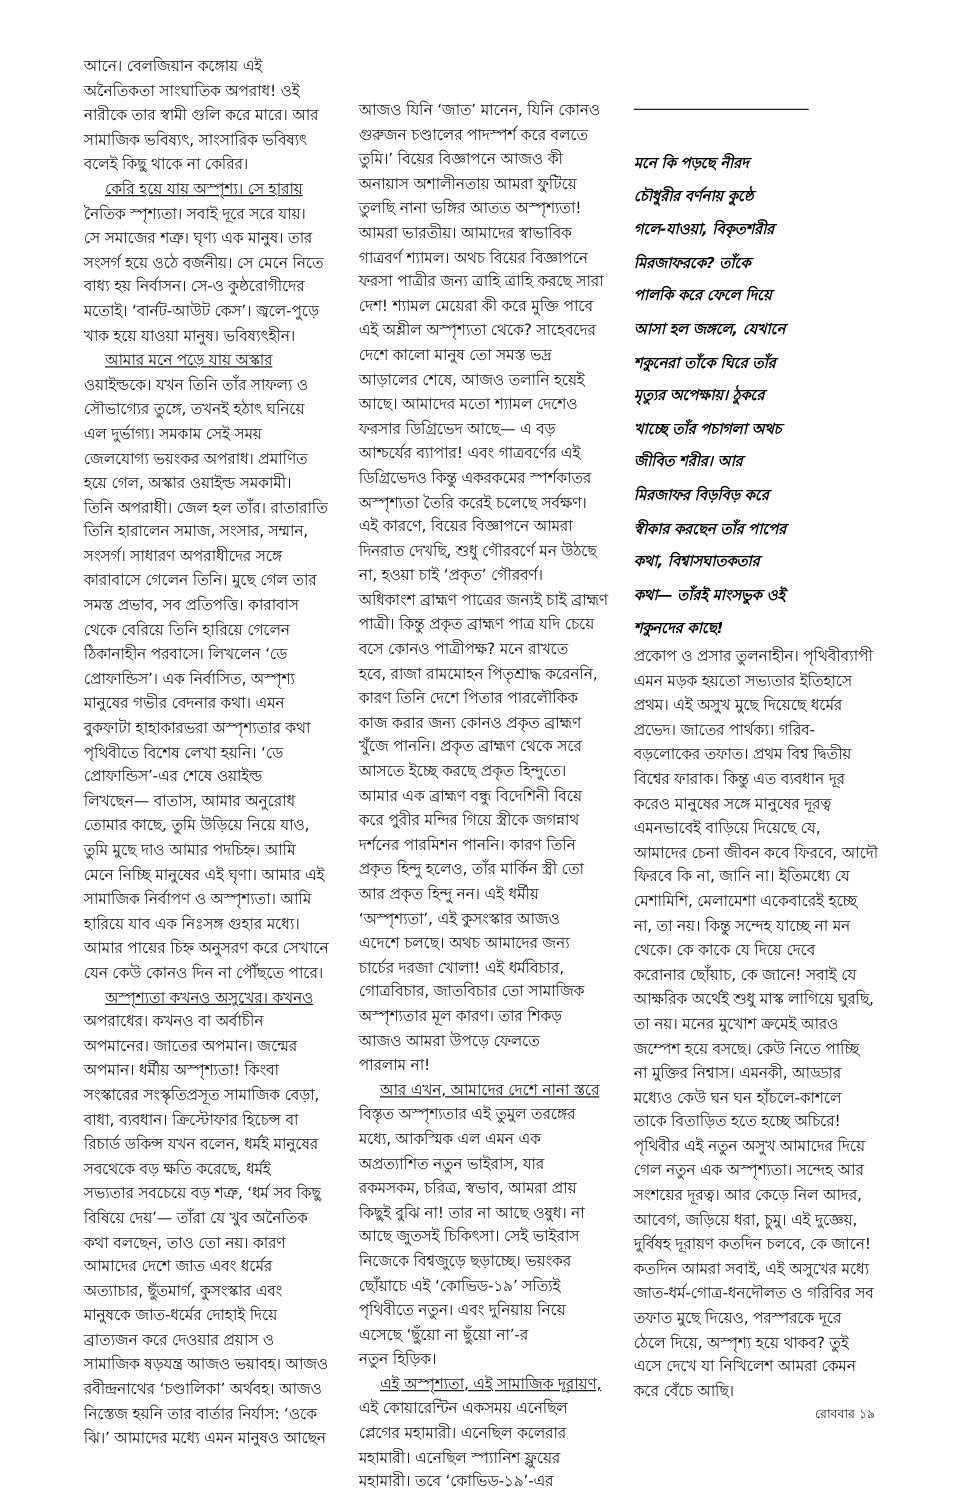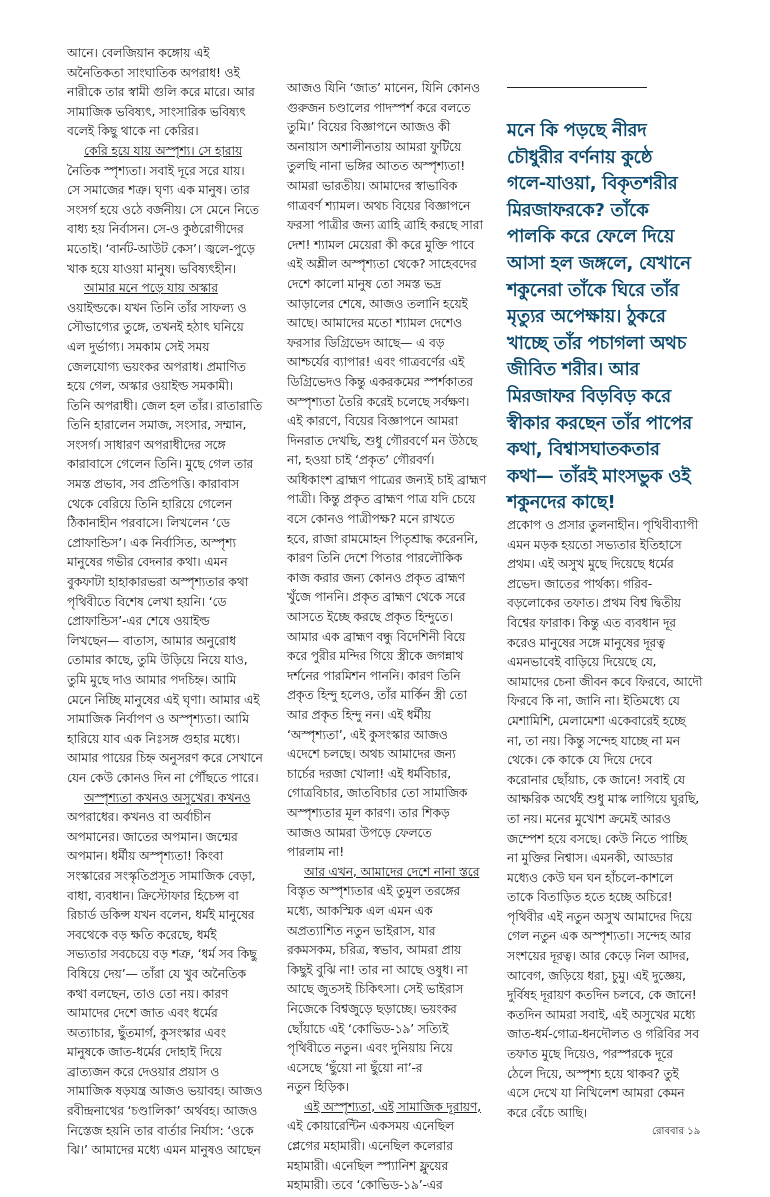--- a/index.html
+++ b/index.html
@@ -17,22 +17,22 @@
     #col1 { left: 67px; top: 43px; width: 205px; }
     #col2 { left: 287px; top: 41px; width: 205px; margin-top: 37px; }
     #col3 { left: 507px; top: 515px; width: 235px; }
 
     #quote-rule {
       position: absolute; left: 507px; top: 87px; width: 140px; height: 0;
       border-top: 1px solid #222;
     }
     #pullquote {
       position: absolute; left: 507px; top: 117px; width: 250px;
-      font-size: 18px; line-height: 26.6px; font-weight: bold;
-      color: #0c4a6e; letter-spacing: -0.3px;
+      font-size: 12px; line-height: 26.6px; font-weight: bold;
+      color: #000000; letter-spacing: -0.3px; font-style: italic;
     }
     #pullquote .qline { display: block; white-space: nowrap; height: 26.6px; }
 
     #footer {
       position: absolute; left: 652px; top: 1123px;
       font-size: 10px; color: #222; white-space: nowrap; text-align: center;
     }
   </style>
 </head>
 <body>

